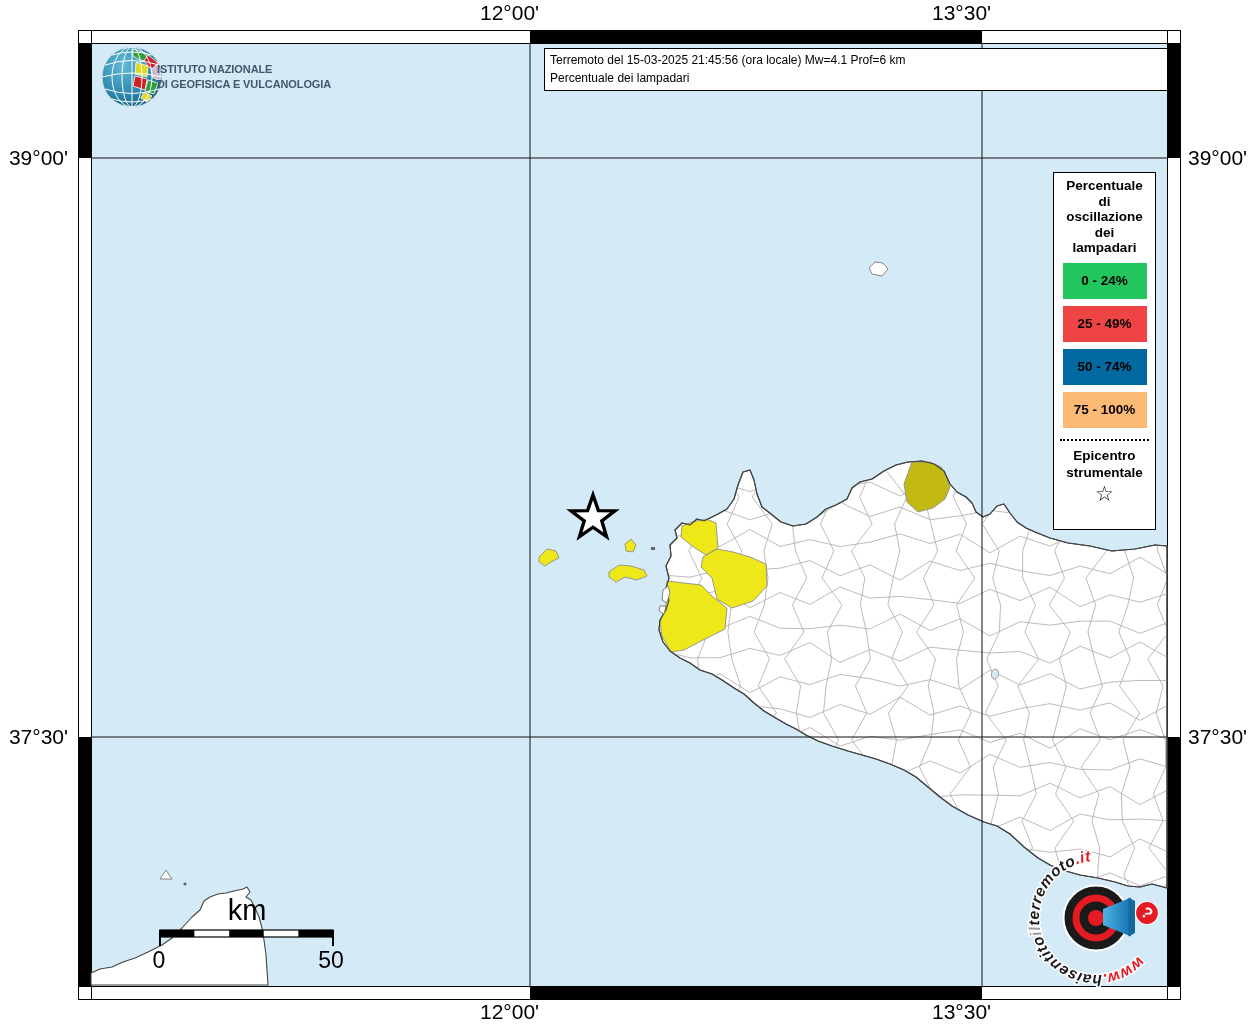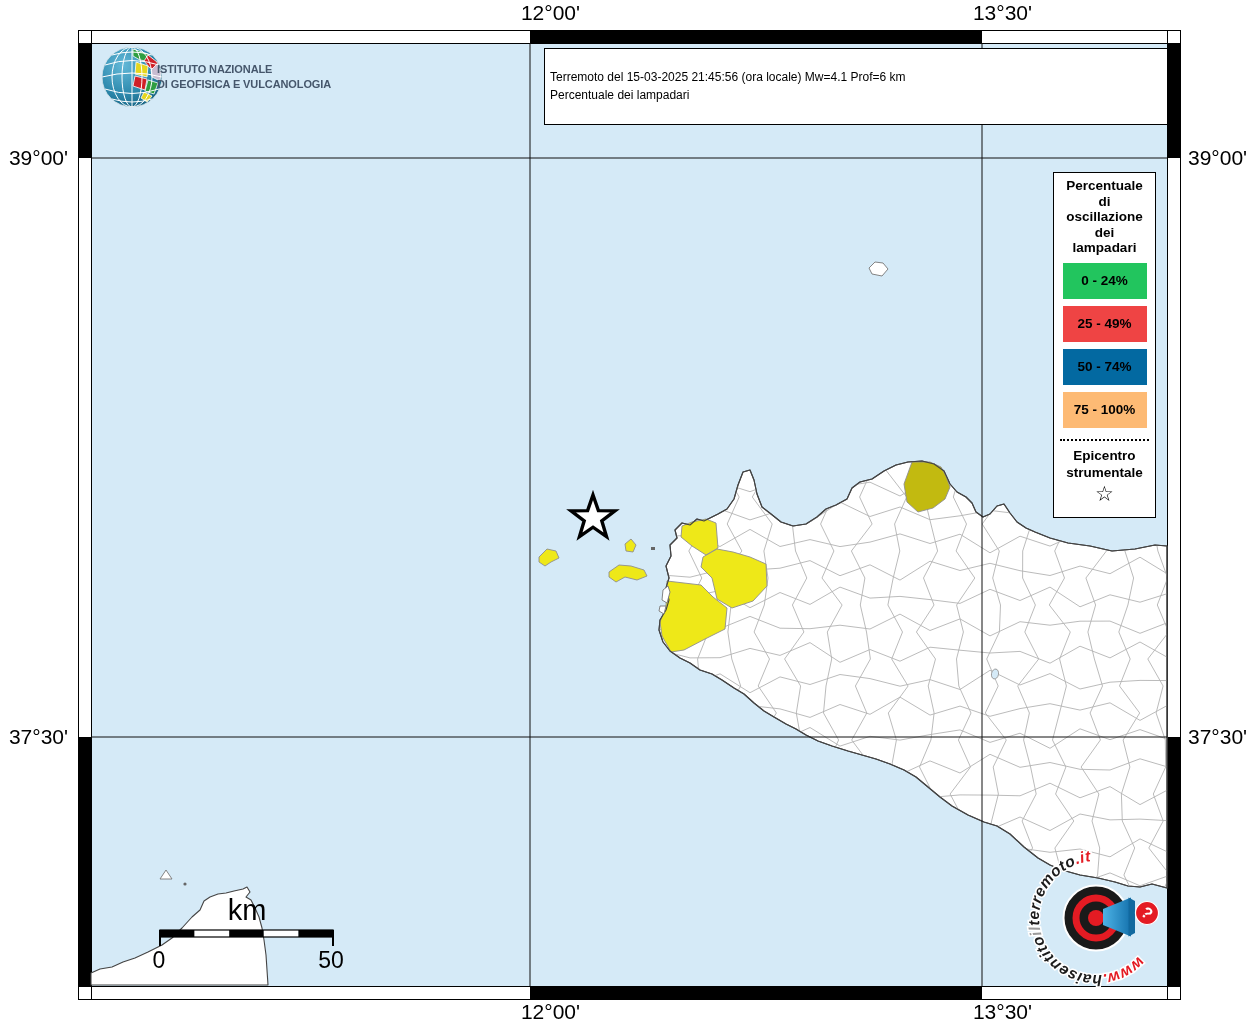--- a/index.html
+++ b/index.html
@@ -1,23 +1,23 @@
 <!DOCTYPE html>
 <html><head>
 <meta charset="utf-8">
 <style>
   html,body{margin:0;padding:0;background:#fff;font-family:"Liberation Sans",sans-serif;}
   .stage{position:relative;width:1255px;height:1024px;background:#fff;overflow:hidden;}
   .stage svg.base{position:absolute;left:0;top:0;}
   .tick{position:absolute;font-size:21px;color:#000;white-space:nowrap;}
-  .tick.c{width:100px;text-align:right;}
+  .tick.c{width:100px;text-align:left;}
   .hdr-box{position:absolute;left:544px;top:48px;width:612px;background:#fff;border:1px solid #000;
-           padding:20px 5px;font-size:12px;line-height:17.5px;color:#000;white-space:nowrap;overflow:hidden;}
+           padding:3px 5px;font-size:12px;line-height:17.5px;color:#000;white-space:nowrap;overflow:hidden;}
   .legend{position:absolute;left:1053px;top:172px;width:101px;background:#fff;border:1px solid #000;
-          text-align:center;padding-bottom:10px;}
+          text-align:center;padding-bottom:22px;}
   .legend .title{padding:5px 1px 0;}
   .legend .tl{font-weight:bold;font-size:13.5px;line-height:15.5px;}
   .sw{width:84px;height:36px;margin:7px auto 0;display:flex;align-items:center;justify-content:center;
       font-weight:bold;font-size:13.5px;color:#000;}
   .legend .divider{border-top:2px dotted #000;margin:11px 6px 6px;height:0;}
   .ep{font-weight:bold;font-size:13.5px;line-height:17px;}
   .star-glyph{font-family:"DejaVu Sans",sans-serif;font-size:21px;line-height:26px;color:#000;}
   .ingv-text{position:absolute;left:157px;top:62px;color:#45566b;font-weight:bold;font-size:11px;
              line-height:14.5px;letter-spacing:-0.1px;white-space:nowrap;}
   .ingv-logo-svg{position:absolute;left:100px;top:45px;}

